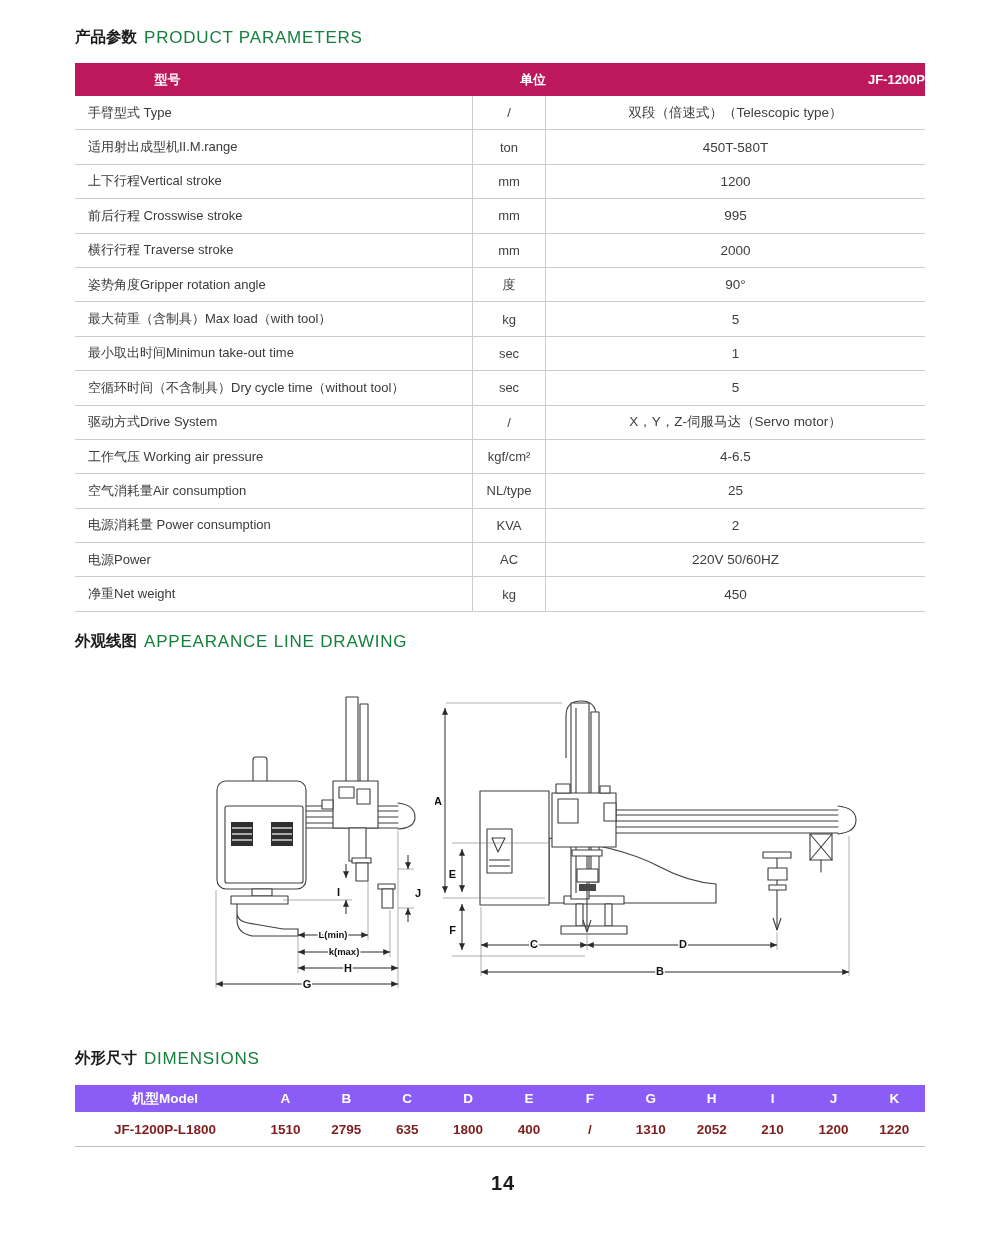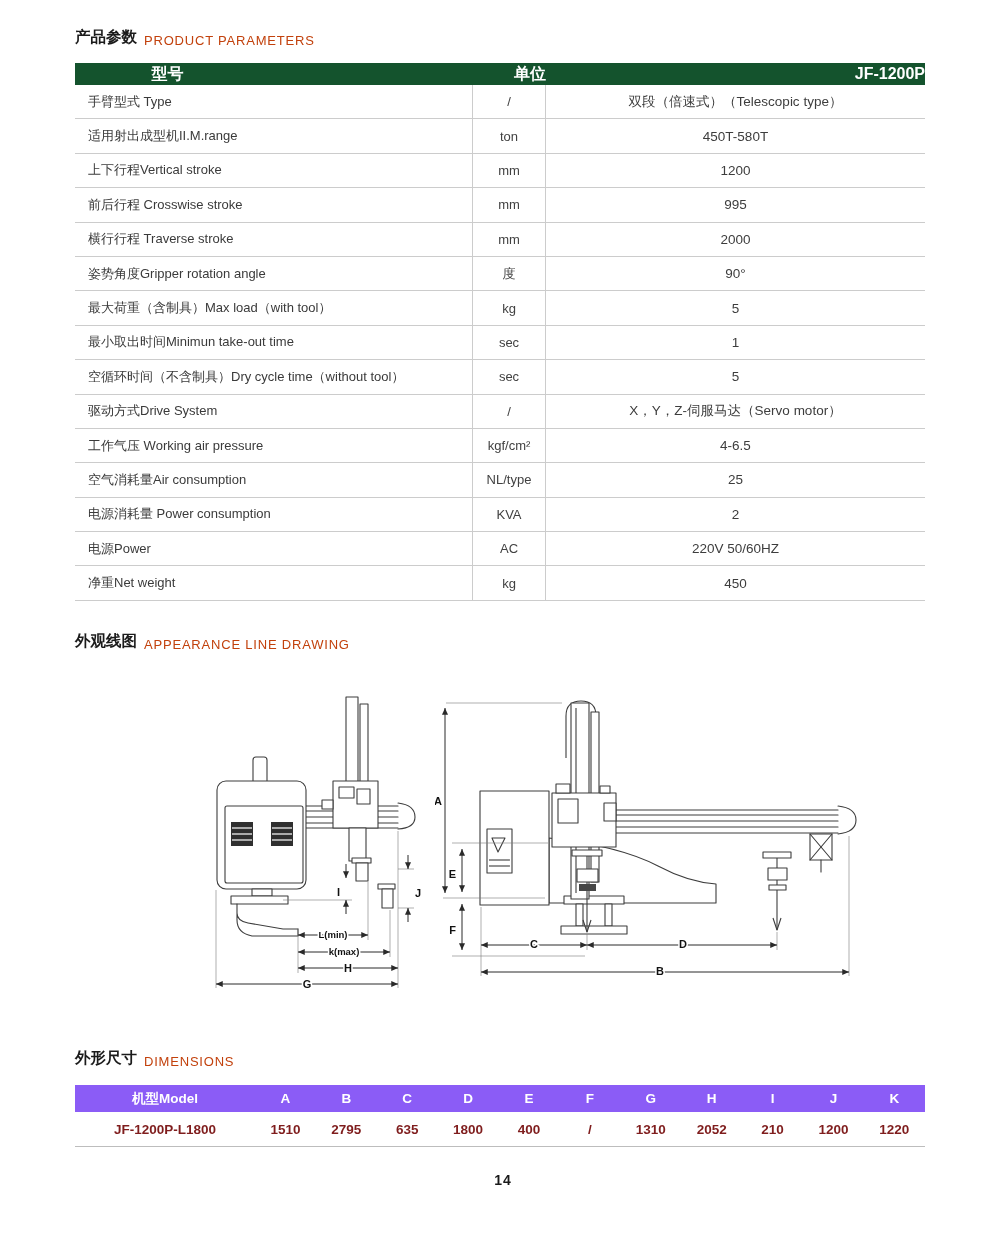--- a/index.html
+++ b/index.html
@@ -6,26 +6,26 @@
   body {
     width:1006px; height:1236px; position:relative; background:#ffffff;
     font-family:"Liberation Sans","DejaVu Sans",sans-serif;
     -webkit-font-smoothing:antialiased;
   }
   .abs { position:absolute; }
 
   
   .section-heading { display:flex; align-items:flex-end; gap:7px; white-space:nowrap; }
   .section-heading .zh { font-size:15.5px; font-weight:bold; color:#1b1b1b; }
-  .section-heading .en { font-size:13px; color:#c2410c; letter-spacing:0.8px; }
+  .section-heading .en { font-size:17px; color:#15803d; letter-spacing:0.8px; }
 
   
   .params-table { left:75px; top:63px; width:850px; }
   .p-head { display:grid; grid-template-columns:397px 74px 379px; align-items:center;
-            background:#14532d; height:22px; color:#fff; font-size:16px; font-weight:bold; }
+            background:#be185d; height:33px; color:#fff; font-size:13px; font-weight:bold; }
   .p-head .h1 { text-align:center; padding-right:212px; }
   .p-head .h2, .p-head .h3 { text-align:right; }
   .p-row { display:grid; grid-template-columns:397px 74px 379px; align-items:stretch;
            height:33.4px; border-bottom:1px solid #cccccc; font-size:13px; color:#3a3a3a; }
   .p-row .c1 { padding-left:13px; display:flex; align-items:center; }
   .p-row .c2 { border-left:1px solid #cccccc; border-right:1px solid #cccccc;
                display:flex; align-items:center; justify-content:center; color:#414141; }
   .p-row .c3 { display:flex; align-items:center; justify-content:center; font-size:13.5px; color:#3d3d3d; }
 
   
@@ -42,21 +42,21 @@
   .darktag { fill:#474747; stroke:none; }
 
   
   .dims-table { left:75px; top:1085px; width:850px; }
   .d-head { display:grid; grid-template-columns:180px repeat(11,60.9px); align-items:center;
             background:#8b5cf6; height:27px; color:#fff; font-size:13.5px; font-weight:bold; text-align:center; }
   .d-row  { display:grid; grid-template-columns:180px repeat(11,60.9px); align-items:center;
             height:34px; font-size:13.5px; color:#7f1d1d; text-align:center; border-bottom:1px solid #bdbdbd;font-weight:bold; }
 
   .pagenum { left:0; top:1172px; width:1006px; text-align:center;
-             font-size:14px; font-weight:bold; color:#1a1a1a; letter-spacing:1px; }
+             font-size:20px; font-weight:bold; color:#1a1a1a; letter-spacing:1px; }
 </style>
 </head>
 <body>
 
 <div class="abs section-heading" style="left:75px; top:27px;">
   <span class="zh">产品参数</span>
     <span class="en">PRODUCT PARAMETERS</span>
 </div>
 
 <div class="abs params-table">

